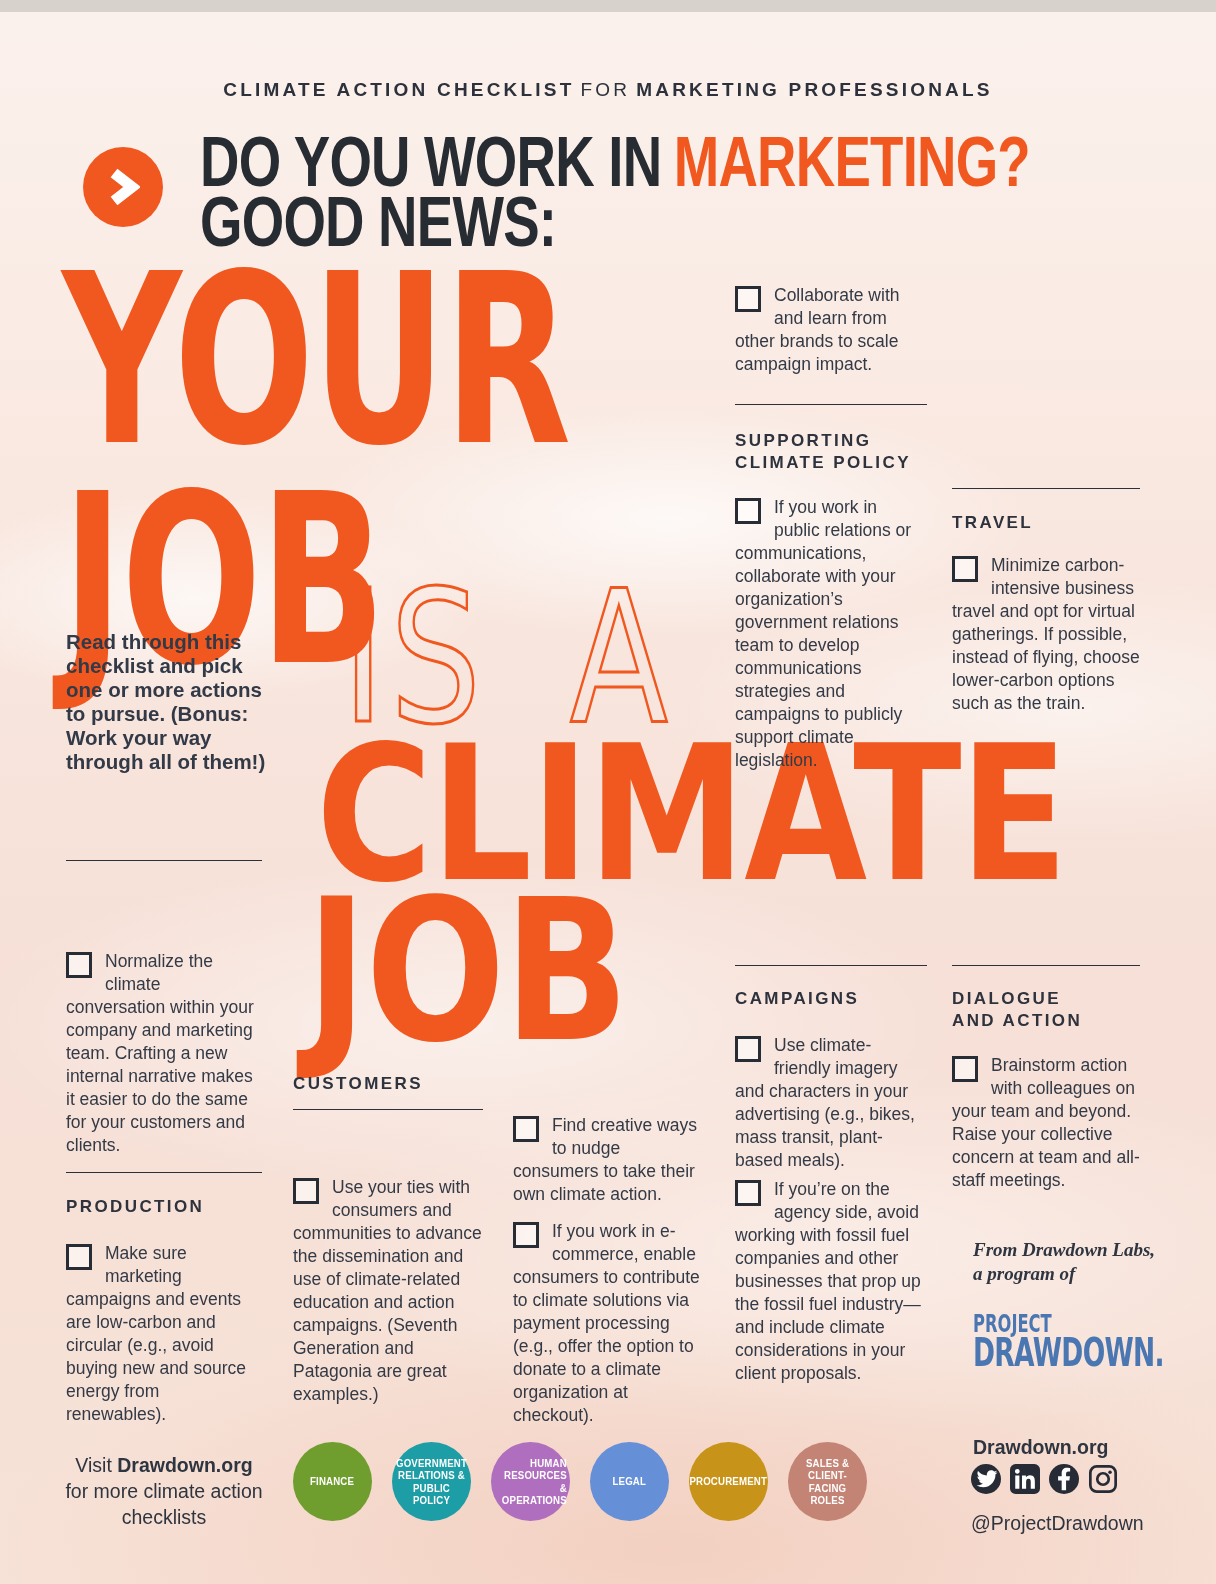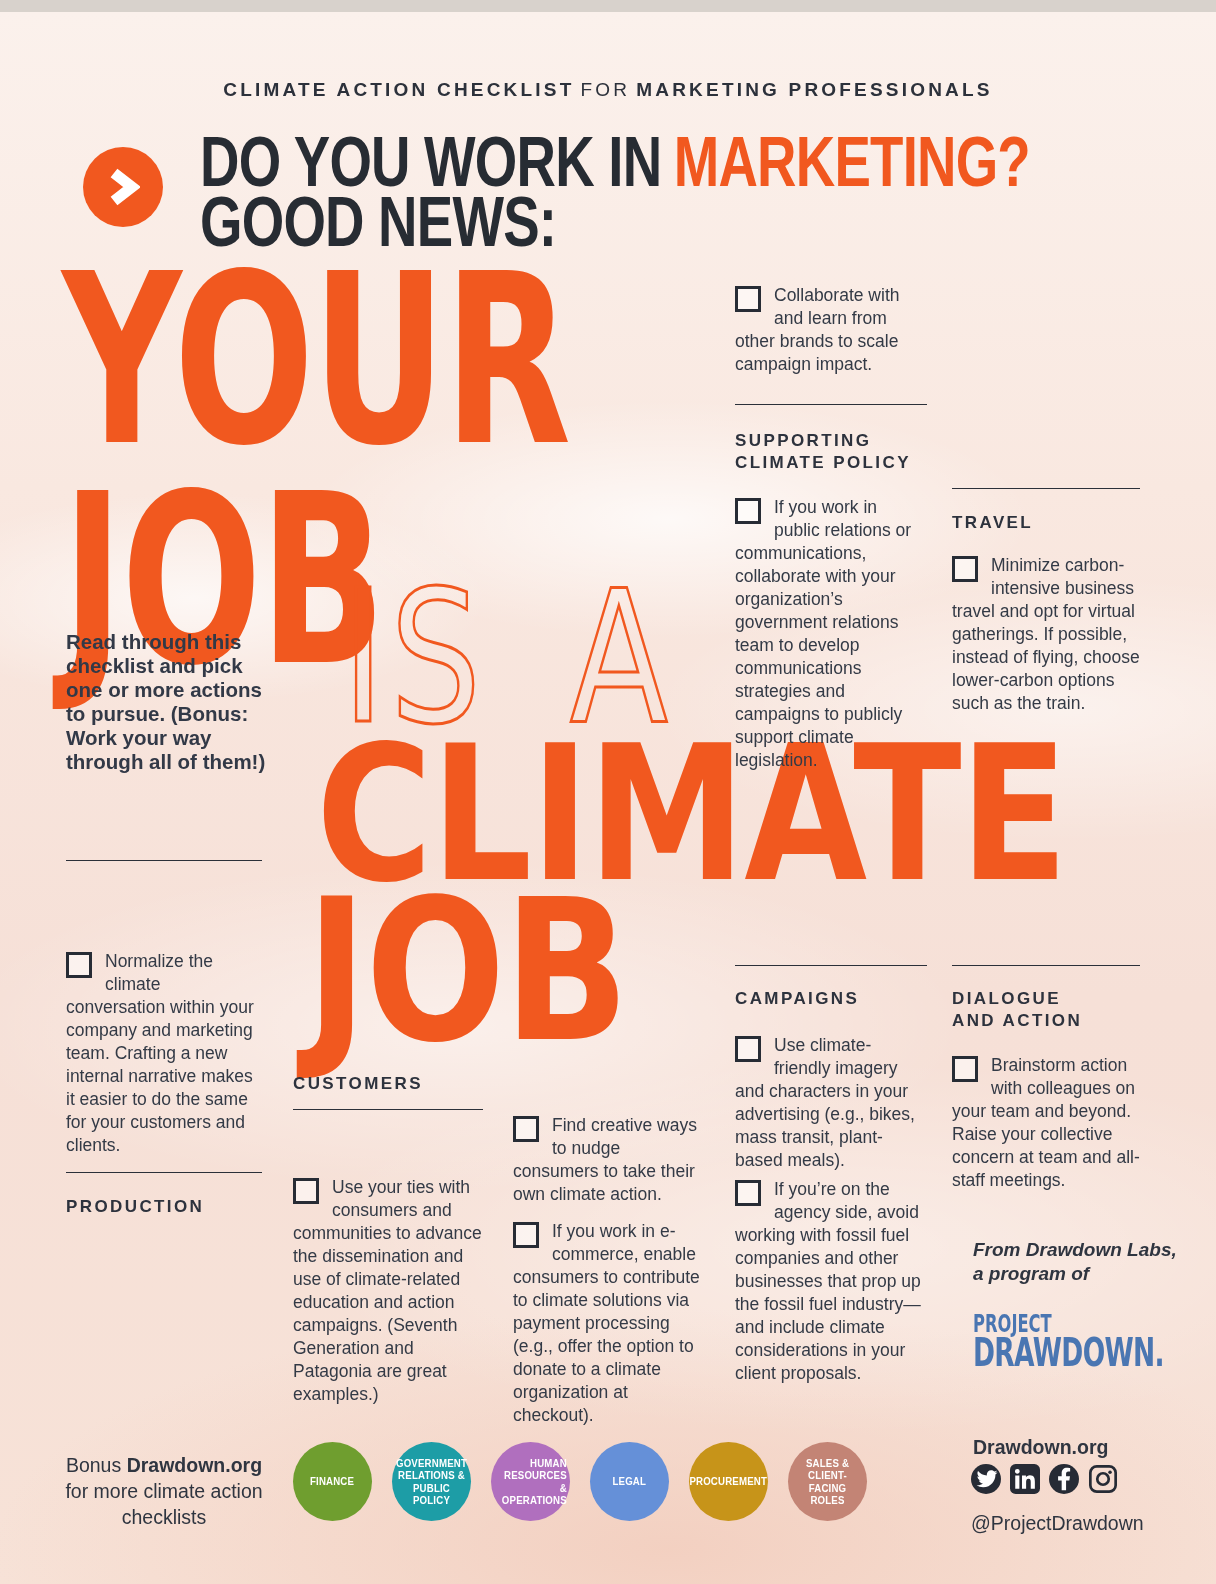--- a/index.html
+++ b/index.html
@@ -57,21 +57,21 @@
 
   
   .c1 { left:66px;  width:196px; }
   .c2 { left:293px; width:190px; }
   .c3 { left:513px; width:192px; }
   .c4 { left:735px; width:192px; }
   .c5 { left:952px; width:188px; }
 
   
   .credit { left:973px; top:1226px; font-size:19px; font-weight:bold; font-style:italic;
-            line-height:24px; color:#2f3540; white-space:pre-line; }
+            line-height:24px; color:#2f3540; white-space:pre-line;font-family:Liberation Serif, serif; }
   .logo { left:973px; top:1300px; color:#4a76b2; font-family:"DejaVu Sans", sans-serif;
           font-weight:bold; transform:scale(.68,1); transform-origin:left top; white-space:nowrap; }
   .logo .l1 { font-size:24px; line-height:24px; letter-spacing:0; }
   .logo .l2 { font-size:39px; line-height:34px; letter-spacing:-1px; }
   .site { left:973px; top:1424px; font-size:19.5px; font-weight:bold; color:#2f3540; }
   .social { left:971px; top:1452px; display:flex; gap:9px; }
   .social .ic { width:30px; height:30px; display:block; }
   .handle { left:971px; top:1500px; font-size:19.5px; color:#2f3540; }
 
   
@@ -115,20 +115,23 @@
   <div class="abs hero" id="hero-job2">JOB</div>
 
   <div class="abs intro">Read through this checklist and pick one or more actions to pursue. (Bonus: Work your way through all of them!)</div>
 
   <div class="abs rule c1" style="top:848px"></div>
   <div class="abs item c1" style="top:938px">
     <span class="cb"></span><span>Normalize the climate conversation within your company and marketing team. Crafting a new internal narrative makes it easier to do the same for your customers and clients.</span>
   </div>
   <div class="abs rule c1" style="top:1160px"></div>
   <div class="abs sec-h c1" style="top:1184px">PRODUCTION</div>
+  <div class="abs item c1" style="top:1230px">
+    <span class="cb"></span><span>Make sure marketing campaigns and events are low-carbon and circular (e.g., avoid buying new and source energy from renewables).</span>
+  </div>
 
   <div class="abs rule c2" style="top:1097px"></div>
   <div class="abs sec-h c2" style="top:1061px">CUSTOMERS</div>
   <div class="abs item c2" style="top:1164px">
     <span class="cb"></span><span>Use your ties with consumers and communities to advance the dissemination and use of climate-related education and action campaigns. (Seventh Generation and Patagonia are great examples.)</span>
   </div>
 
   <div class="abs item c3" style="top:1102px">
     <span class="cb"></span><span>Find creative ways to nudge consumers to take their own climate action.</span>
   </div>
@@ -165,21 +168,21 @@
   </div>
 
   <div class="abs credit">From Drawdown Labs,
 a program of</div>
   <div class="abs logo">
     <div class="l1">PROJECT</div>
     <div class="l2">DRAWDOWN.</div>
   </div>
 
   <div class="abs visit">
-    <div><span>Bonus</span> <b>Drawdown.org</b></div>
+    <div><span>Visit</span> <b>Drawdown.org</b></div>
     <div class="rest">for more climate action
 checklists</div>
   </div>
 
   <div class="abs badges">
     <div class="badge" style="background: rgb(111, 158, 47);">
         <span>FINANCE</span>
       </div>
     <div class="badge" style="background: rgb(29, 157, 166);">
         <span>GOVERNMENT

